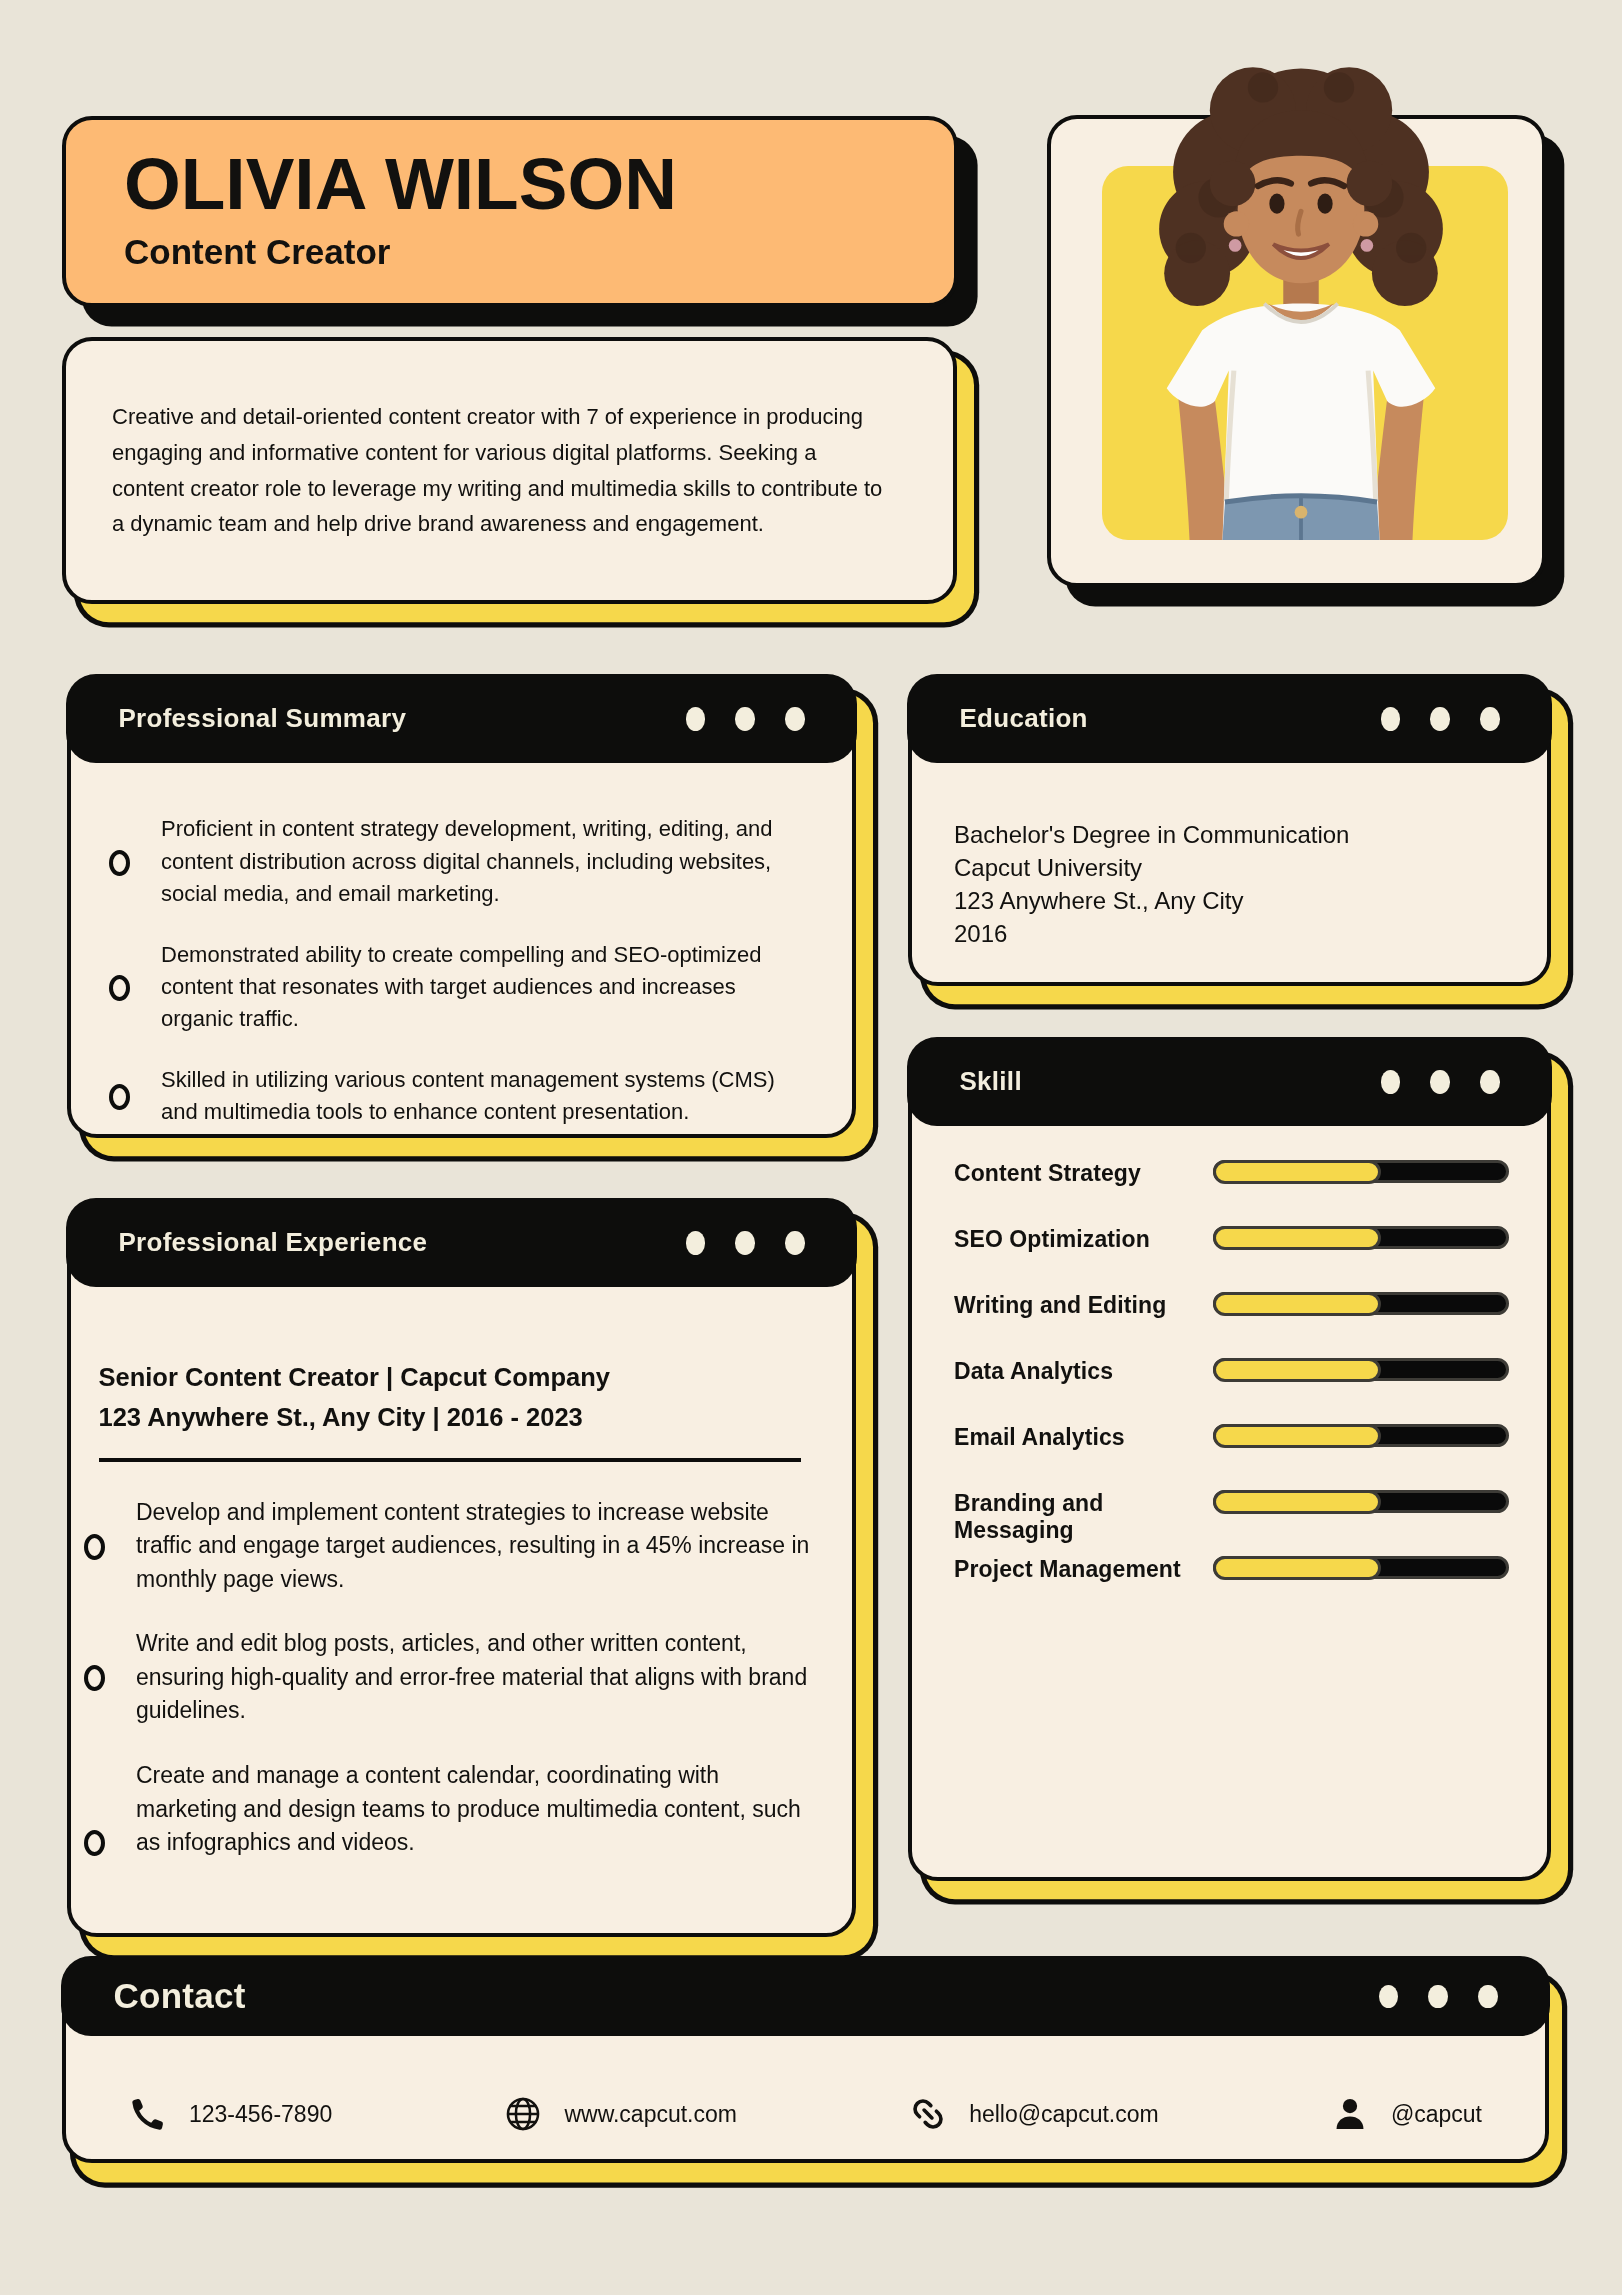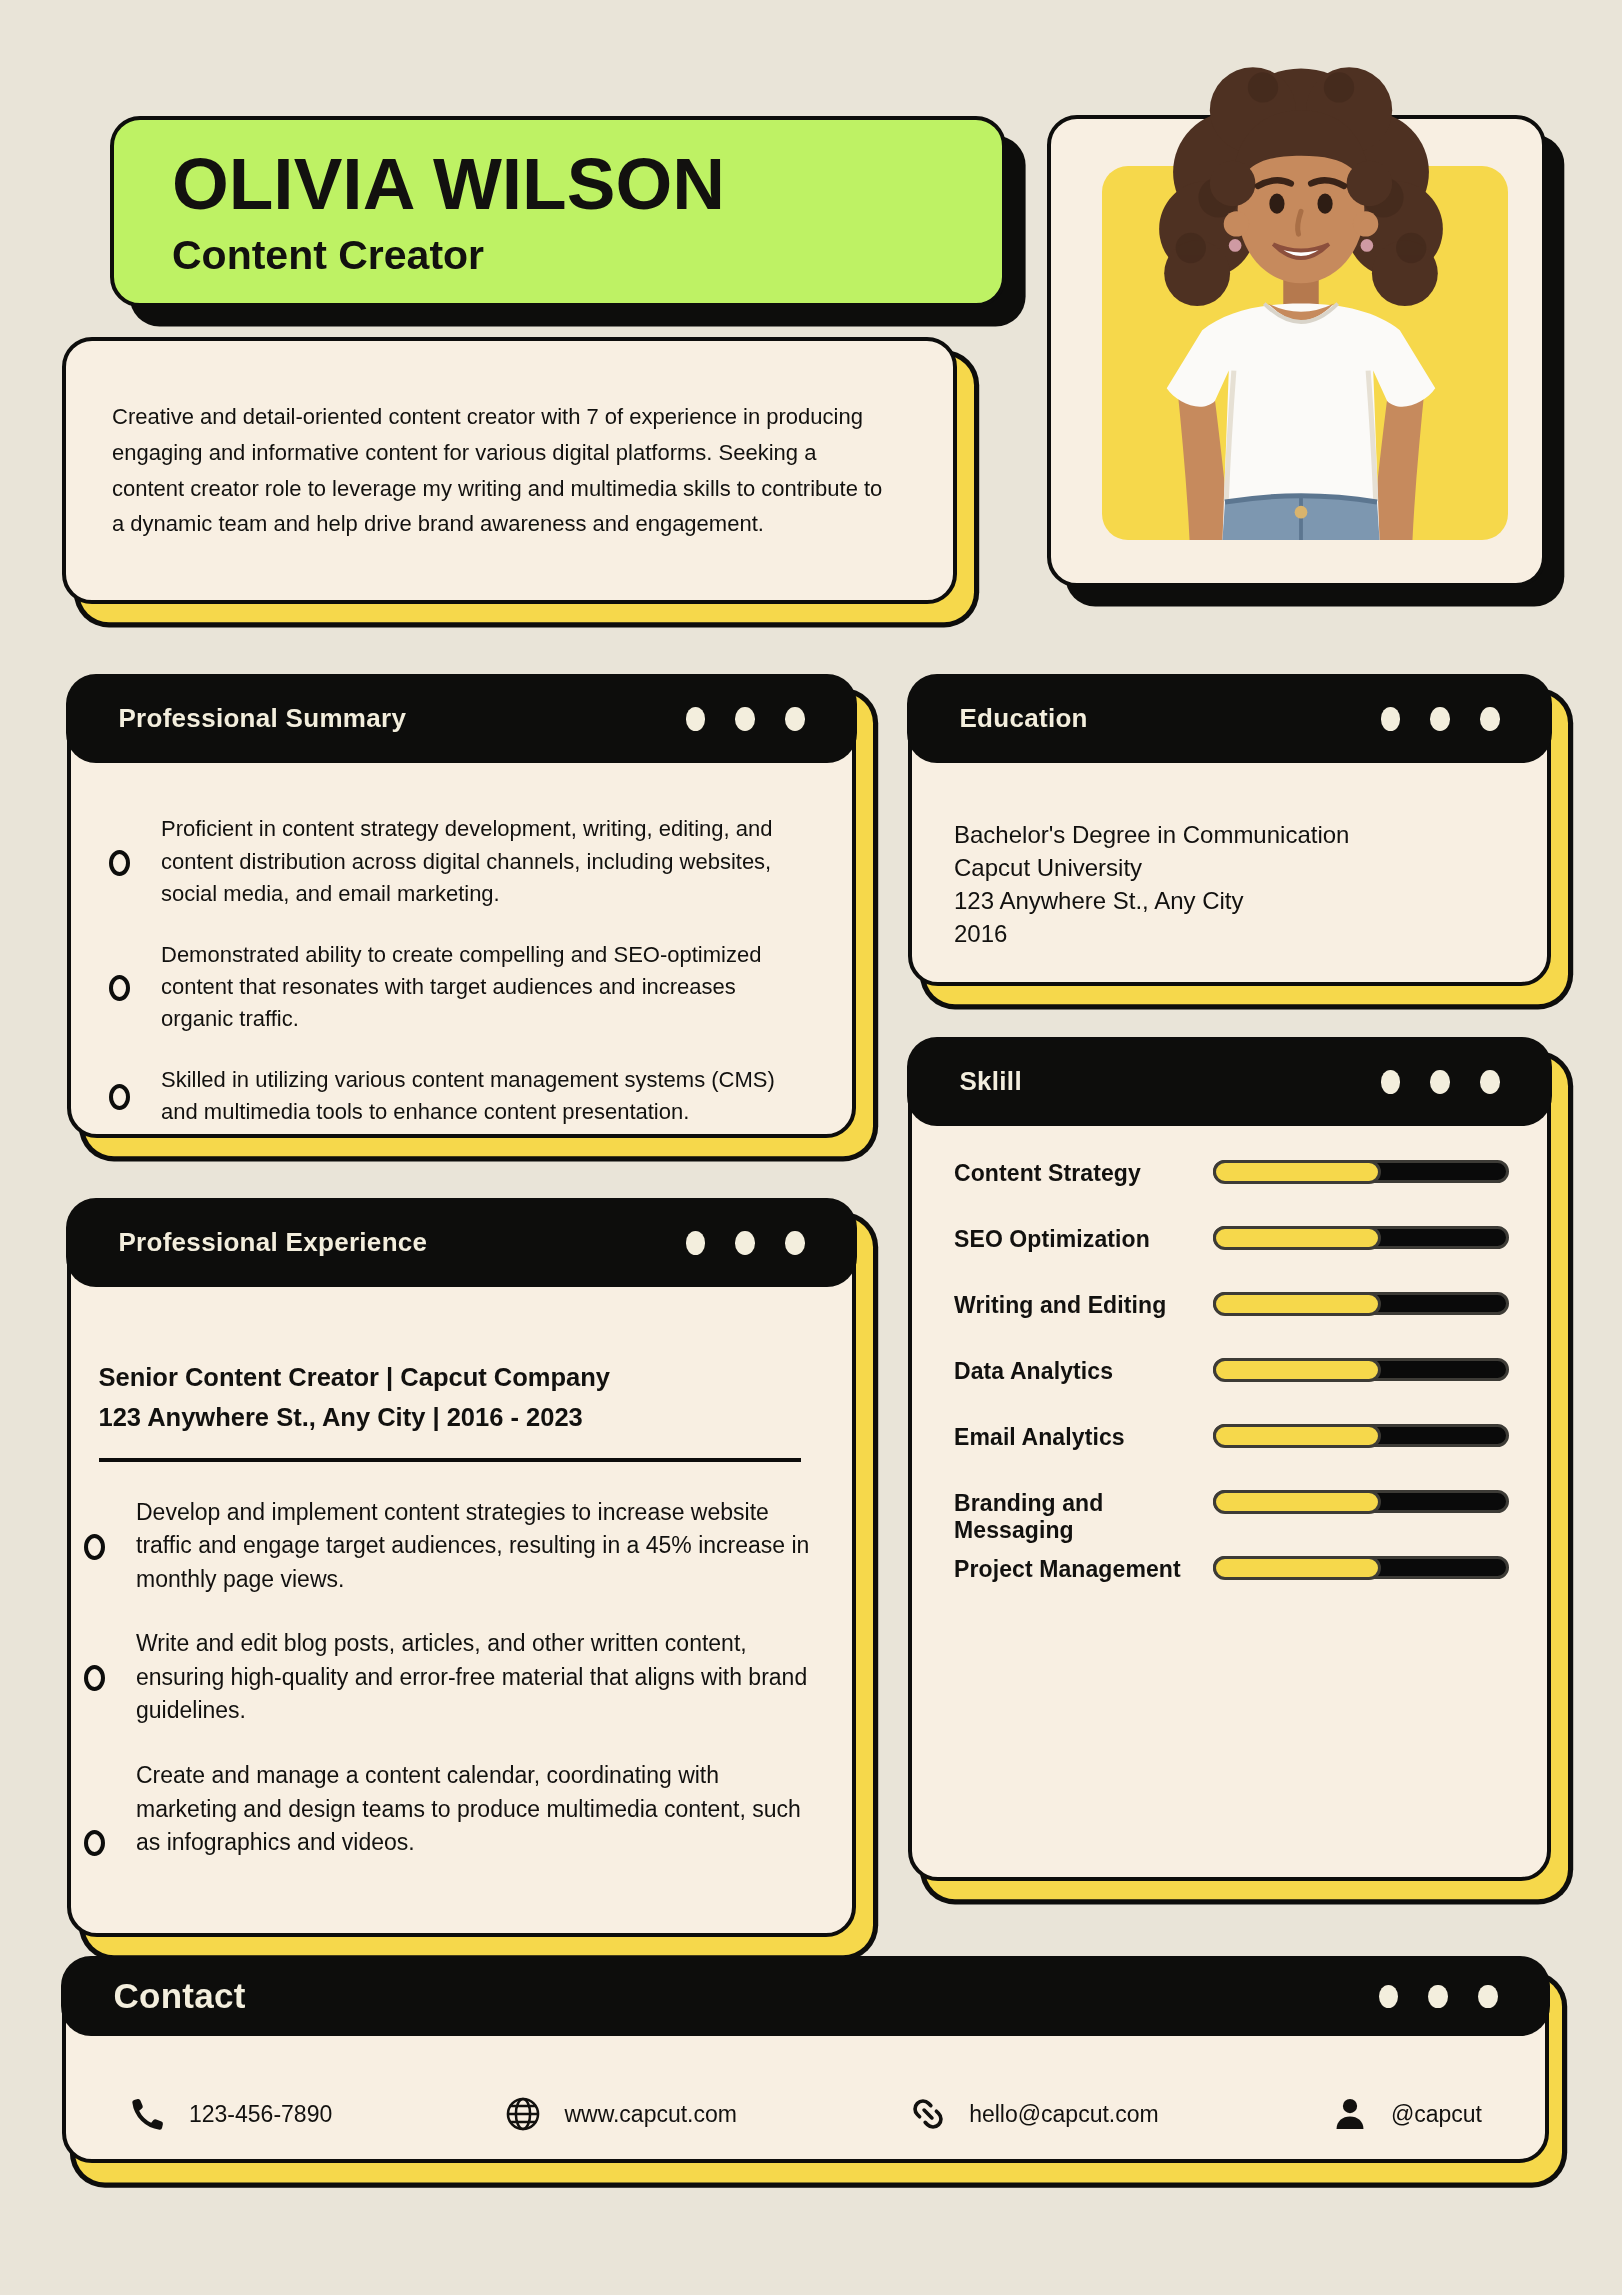--- a/index.html
+++ b/index.html
@@ -12,23 +12,23 @@
   .shadow-yellow{box-shadow:17px 18.3px 0 0 #f6d84b,17px 18.3px 0 5.2px #0d0d0c;}
 
   .window-bar{display:flex;align-items:center;justify-content:space-between;
               height:89px;margin:-4.6px -4.6px 0 -4.6px;background:#0d0d0c;border-radius:30px;
               padding:0 52px;box-sizing:border-box;color:#f3eedd;}
   .win-title{font-size:26px;font-weight:700;letter-spacing:0.3px;}
   .dots{display:flex;gap:30px;}
   .dot{display:block;width:19.6px;height:23.6px;border-radius:50%;background:#f3eedd;}
 
   
-  #header-card{left:62px;top:116px;width:896px;height:191px;background:#bef264;padding:26px 0 0 58px;margin-left:48px;}
+  #header-card{left:62px;top:116px;width:896px;height:191px;background:#fdba74;padding:26px 0 0 58px;}
   #header-card h1{margin:0;font-size:73px;font-weight:700;letter-spacing:0;line-height:1.05;}
-  #header-card .role{margin-top:9.2px;font-size:41px;font-weight:700;}
+  #header-card .role{margin-top:9.2px;font-size:35px;font-weight:700;}
 
   
   #photo-card{left:1047px;top:115px;width:499px;height:472px;box-shadow:18.3px 19.6px 0 0 #0d0d0c;}
   .yellow-backdrop{position:absolute;left:51px;top:47px;width:406px;height:374px;background:#f6d84b;border-radius:26px;}
   .portrait{position:absolute;left:60px;top:-67px;width:380px;height:488px;}
 
   
   #intro-card{left:62px;top:337px;width:895px;height:267px;display:flex;align-items:center;}
   #intro-card p{margin:0;padding:0 46px;max-width:779px;font-size:22px;line-height:1.62;}
 

